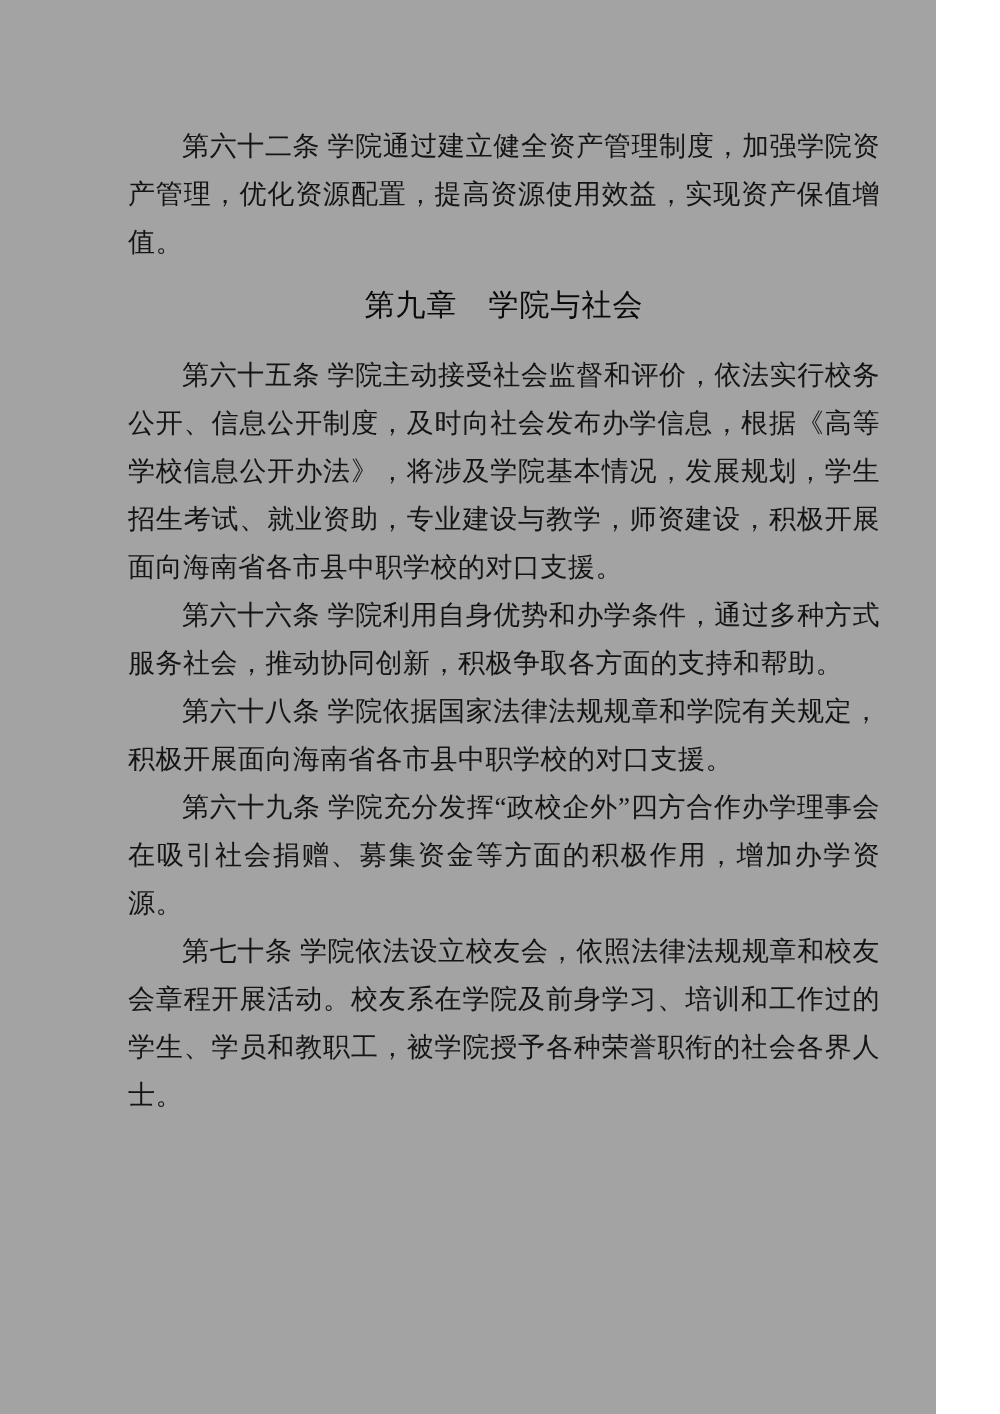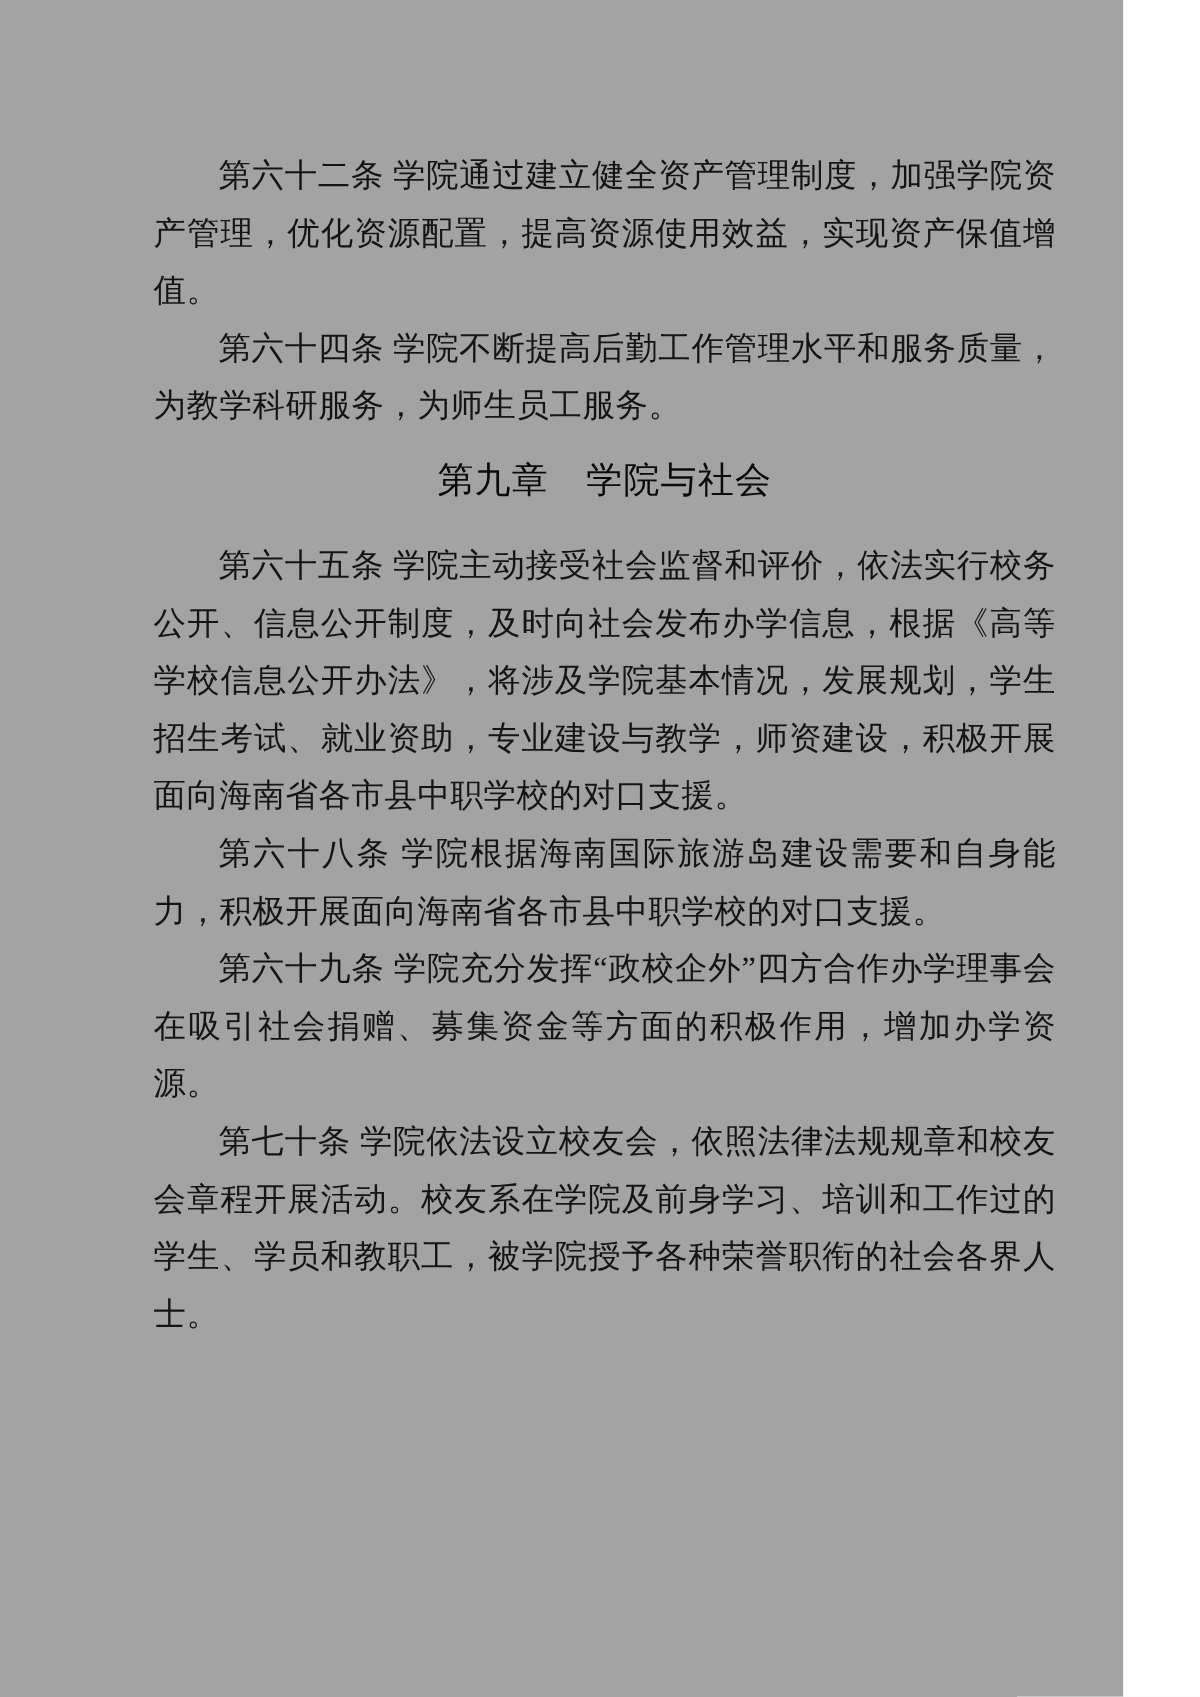--- a/index.html
+++ b/index.html
@@ -43,23 +43,23 @@
     color: #0a0a0a;
   }
 </style>
 </head>
 <body>
 
 <div class="page">
   <div class="content">
 
     <p class="para">第六十二条 学院通过建立健全资产管理制度，加强学院资产管理，优化资源配置，提高资源使用效益，实现资产保值增值。</p>
-    <p class="para">第六十四条 学院不断提高后勤工作管理水平和服务质量，为教学科研服务，为师生员工服务。</p>
 
     <h2 class="chapter">第九章　学院与社会</h2>
 
     <p class="para">第六十五条 学院主动接受社会监督和评价，依法实行校务公开、信息公开制度，及时向社会发布办学信息，根据《高等学校信息公开办法》，将涉及学院基本情况，发展规划，学生招生考试、就业资助，专业建设与教学，师资建设，积极开展面向海南省各市县中职学校的对口支援。</p>
-    <p class="para">第六十八条 学院根据海南国际旅游岛建设需要和自身能力，积极开展面向海南省各市县中职学校的对口支援。</p>
+    <p class="para">第六十六条 学院利用自身优势和办学条件，通过多种方式服务社会，推动协同创新，积极争取各方面的支持和帮助。</p>
+    <p class="para">第六十八条 学院依据国家法律法规规章和学院有关规定，积极开展面向海南省各市县中职学校的对口支援。</p>
     <p class="para">第六十九条 学院充分发挥“政校企外”四方合作办学理事会在吸引社会捐赠、募集资金等方面的积极作用，增加办学资源。</p>
     <p class="para">第七十条 学院依法设立校友会，依照法律法规规章和校友会章程开展活动。校友系在学院及前身学习、培训和工作过的学生、学员和教职工，被学院授予各种荣誉职衔的社会各界人士。</p>
 
   </div>
 </div>
 
 </body></html>

